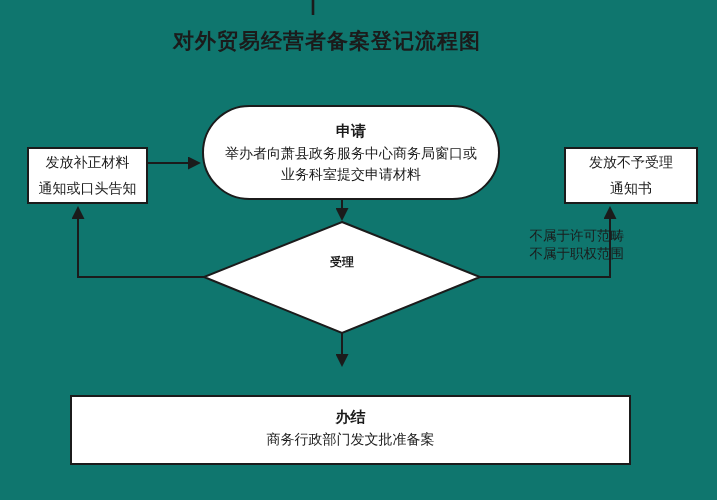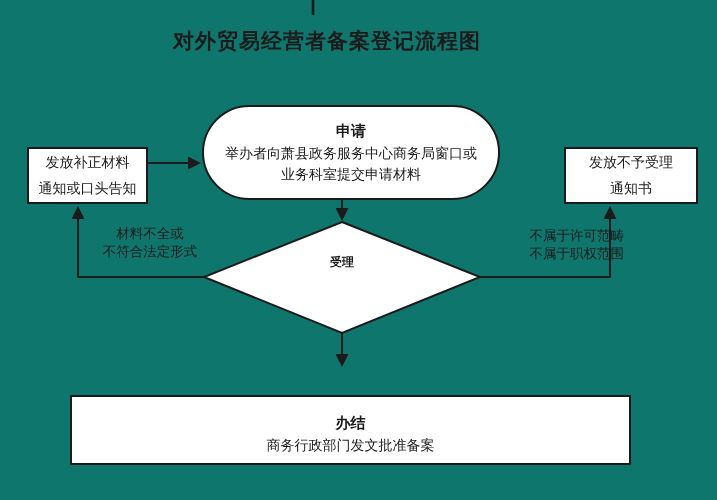--- a/index.html
+++ b/index.html
@@ -59,21 +59,21 @@
   .right-box {
     left: 540px; top: 147px;
     width: 134px; height: 57px;
     line-height: 1.8;
     margin-left: 24px;
   }
   .complete-box {
     left: 70px; top: 395px;
     width: 561px; height: 70px;
     justify-content: flex-start;
-    padding-top: 15px;
+    padding-top: 9px;
   }
   .decision-text {
     position: absolute;
     left: 242px; top: 254px;
     width: 200px;
     text-align: center;
     font-size: 14px;
     line-height: 1.45;
   }
   .decision-text .heading {
@@ -138,24 +138,20 @@
 
   <div class="node right-box">
     <div>发放不予受理</div>
     <div>通知书</div>
   </div>
 
   <div class="decision-text">
     <div class="heading">受理</div>
   </div>
 
-  <div class="branch-label left">
-    <div>材料不全或</div>
-    <div>不符合法定形式</div>
-  </div>
   <div class="branch-label right">
     <div>不属于许可范畴</div>
     <div>不属于职权范围</div>
   </div>
 
   <div class="node complete-box">
     <div class="heading">办结</div>
     <div>商务行政部门发文批准备案</div>
   </div>
 

